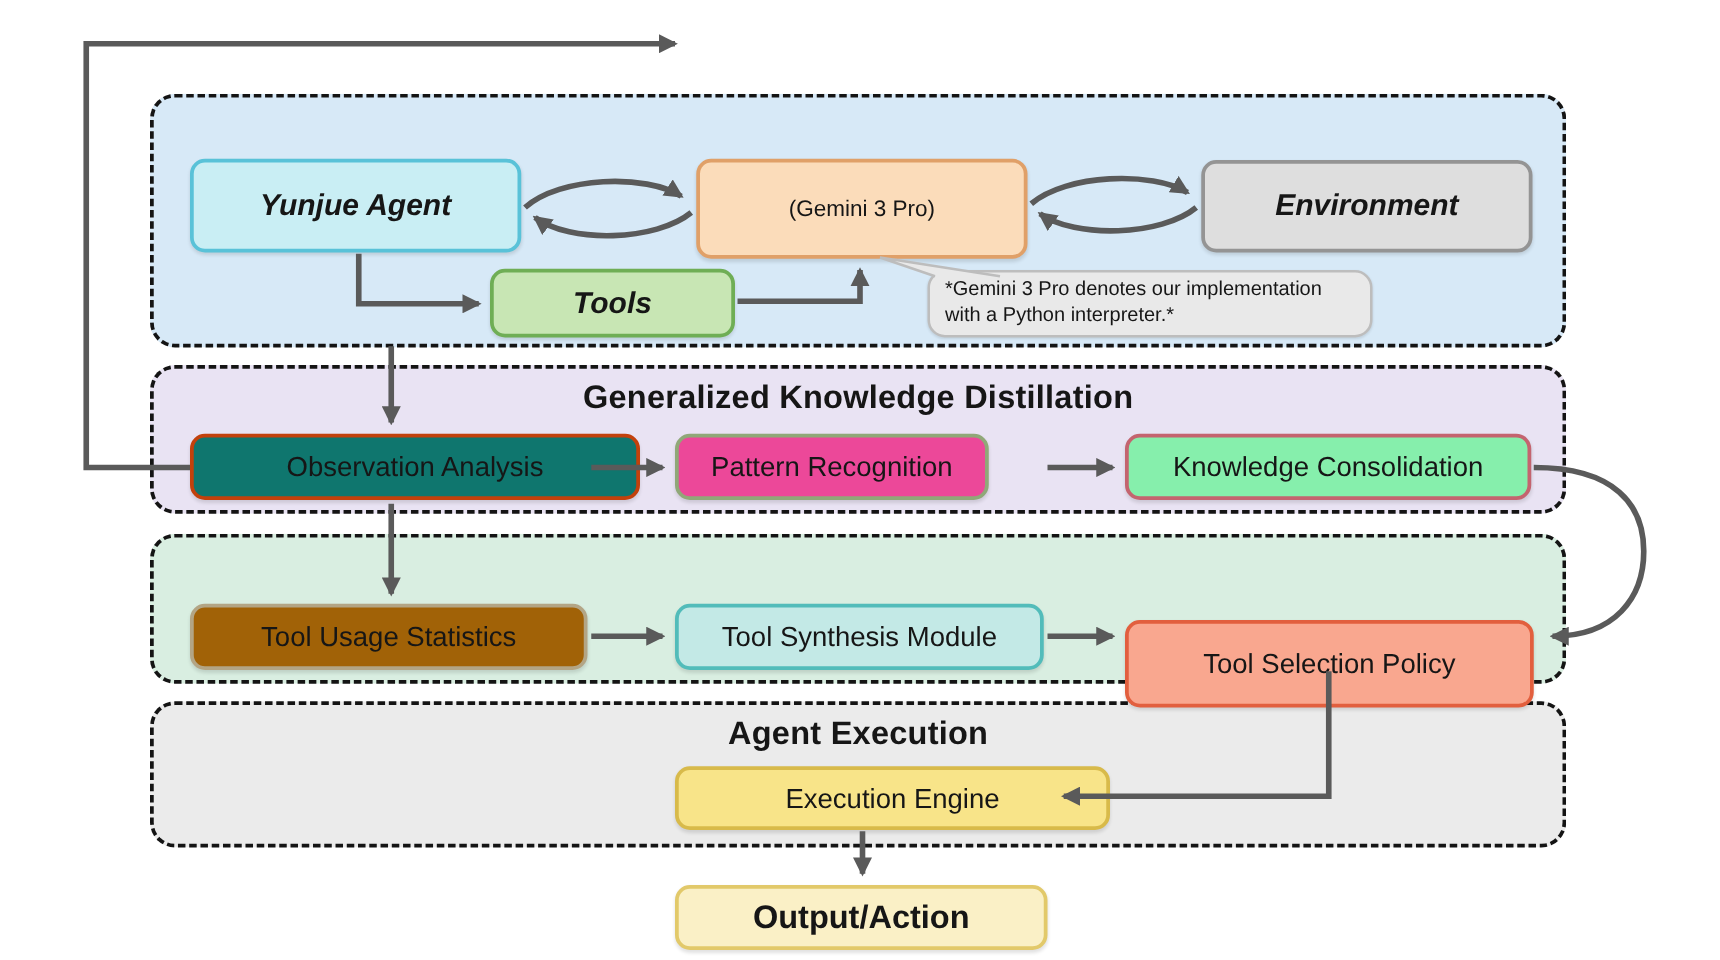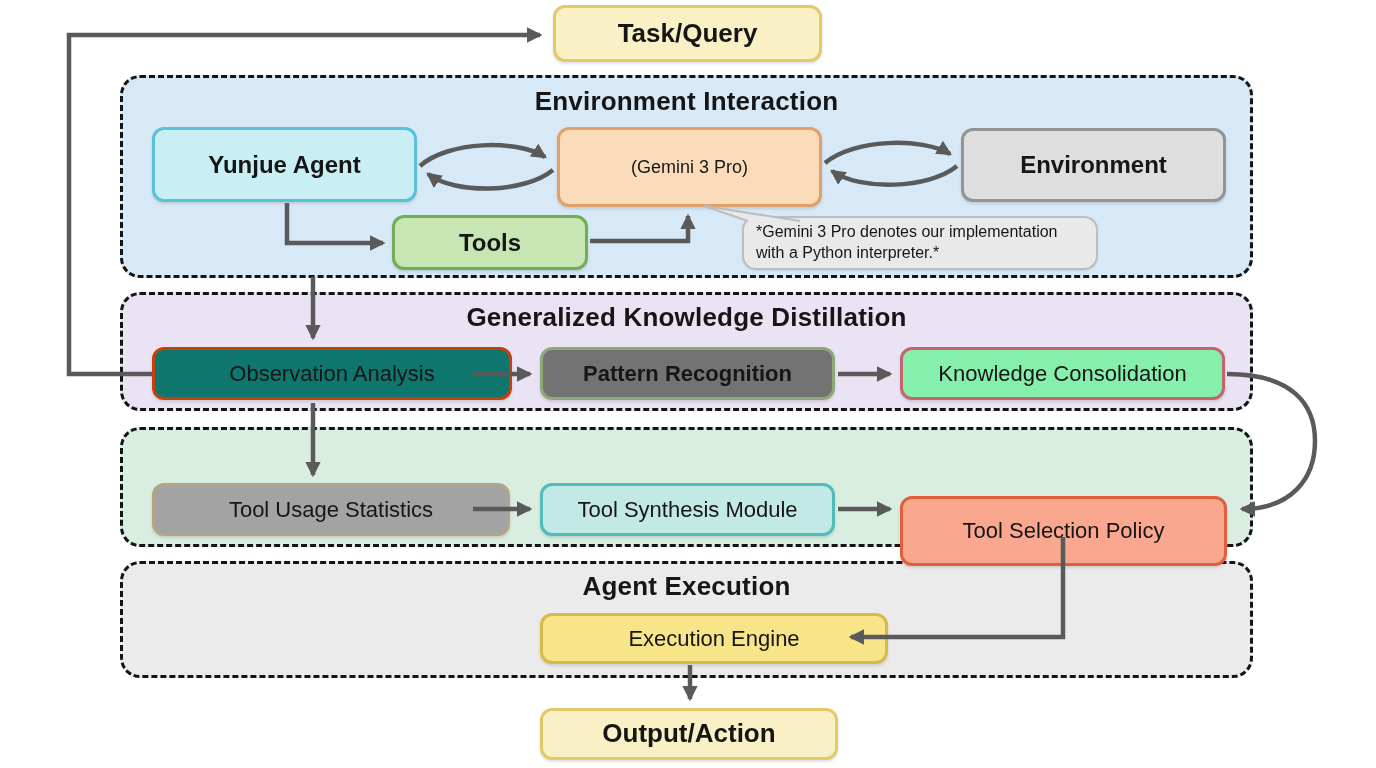--- a/index.html
+++ b/index.html
@@ -14,21 +14,21 @@
   .section-title{
     position:absolute;width:1133px;left:120px;text-align:center;
     font-size:26px;font-weight:bold;letter-spacing:.2px;
   }
   .node{
     position:absolute;box-sizing:border-box;border-radius:12px;
     display:flex;align-items:center;justify-content:center;text-align:center;
     box-shadow:0 2px 3px rgba(0,0,0,.12);
     font-size:22px;line-height:1.15;
   }
-  .node.bold{font-weight:bold;font-size:24px;}
+  .node.bold{font-weight:bold;font-size:24px;font-style:italic;}
   .node.big{font-weight:bold;font-size:26px;}
   .node .stack{display:flex;flex-direction:column;align-items:center;}
   .note{
     position:absolute;box-sizing:border-box;border-radius:14px;
     background:#e9e9e9;border:2px solid #bdbdbd;
     font-size:16px;line-height:1.3;padding:5px 12px;text-align:left;
     display:flex;align-items:center;
     box-shadow:0 1px 2px rgba(0,0,0,.10);
   }
   svg.overlay{position:absolute;left:0;top:0;pointer-events:none;}
@@ -37,47 +37,45 @@
 </head>
 <body>
 
 <div id="stage">
 
   <div class="section" style="left:120px;top:75px;width:1133px;height:203px;background:#d7e9f7;"></div>
   <div class="section" style="left:120px;top:292px;width:1133px;height:119px;background:#e9e3f3;"></div>
   <div class="section" style="left:120px;top:427px;width:1133px;height:120px;background:#d9eee1;"></div>
   <div class="section" style="left:120px;top:561px;width:1133px;height:117px;background:#ebebeb;"></div>
 
-  <div class="section-title" style="top:86px;">Environment Interaction</div>
   <div class="section-title" style="top:302px;">Generalized Knowledge Distillation</div>
   <div class="section-title" style="top:571px;">Agent Execution</div>
 
-  <div class="node big" style="left:553px;top:5px;width:269px;height:57px;background:#faf0c6;border:3px solid #e2c96a;">Task/Query</div>
 
   <div class="node bold" style="left:152px;top:127px;width:265px;height:75px;background:#c9eef4;border:3px solid #59c2d8;">Yunjue Agent</div>
 
   <div class="node" style="left:557px;top:127px;width:265px;height:80px;background:#fbdcba;border:3px solid #e0a068;">
     <span class="stack">
       <span style="font-size:18px;">(Gemini 3 Pro)</span>
     </span>
   </div>
 
   <div class="node bold" style="left:961px;top:128px;width:265px;height:74px;background:#dedede;border:3px solid #949494;">Environment</div>
 
   <div class="node bold" style="left:392px;top:215px;width:196px;height:55px;background:#c8e6b4;border:3px solid #6fae55;">Tools</div>
 
   <div class="note" style="left:742px;top:216px;width:356px;height:54px;">*Gemini 3 Pro denotes our implementation with a Python interpreter.*</div>
 
   <div class="node" style="left:152px;top:347px;width:360px;height:53px;background:#0f766e;border:3px solid #c2410c;">Observation Analysis</div>
 
-  <div class="node" style="left:540px;top:347px;width:295px;height:53px;background:#737373;border:3px solid #90a878;font-weight:bold;">Pattern Recognition</div>
+  <div class="node" style="left:540px;top:347px;width:251px;height:53px;background:#ec4899;border:3px solid #90a878;">Pattern Recognition</div>
 
   <div class="node" style="left:900px;top:347px;width:325px;height:53px;background:#86efac;border:3px solid #c4646f;">Knowledge Consolidation</div>
 
-  <div class="node" style="left:152px;top:483px;width:358px;height:53px;background:#a3a3a3;border:3px solid #b3a585;">Tool Usage Statistics</div>
+  <div class="node" style="left:152px;top:483px;width:318px;height:53px;background:#a16207;border:3px solid #b3a585;">Tool Usage Statistics</div>
 
   <div class="node" style="left:540px;top:483px;width:295px;height:53px;background:#c3e9e6;border:3px solid #52bcba;">Tool Synthesis Module</div>
 
   <div class="node" style="left:900px;top:496px;width:327px;height:70px;background:#f9a78f;border:3px solid #e25f3e;">Tool Selection Policy</div>
 
   <div class="node" style="left:540px;top:613px;width:348px;height:51px;background:#f8e489;border:3px solid #d8ba4a;">Execution Engine</div>
 
   <div class="node big" style="left:540px;top:708px;width:298px;height:52px;background:#faf0c6;border:3px solid #e2c96a;">Output/Action</div>
 
   <svg class="overlay" width="1376" height="768" viewBox="0 0 1376 768">

